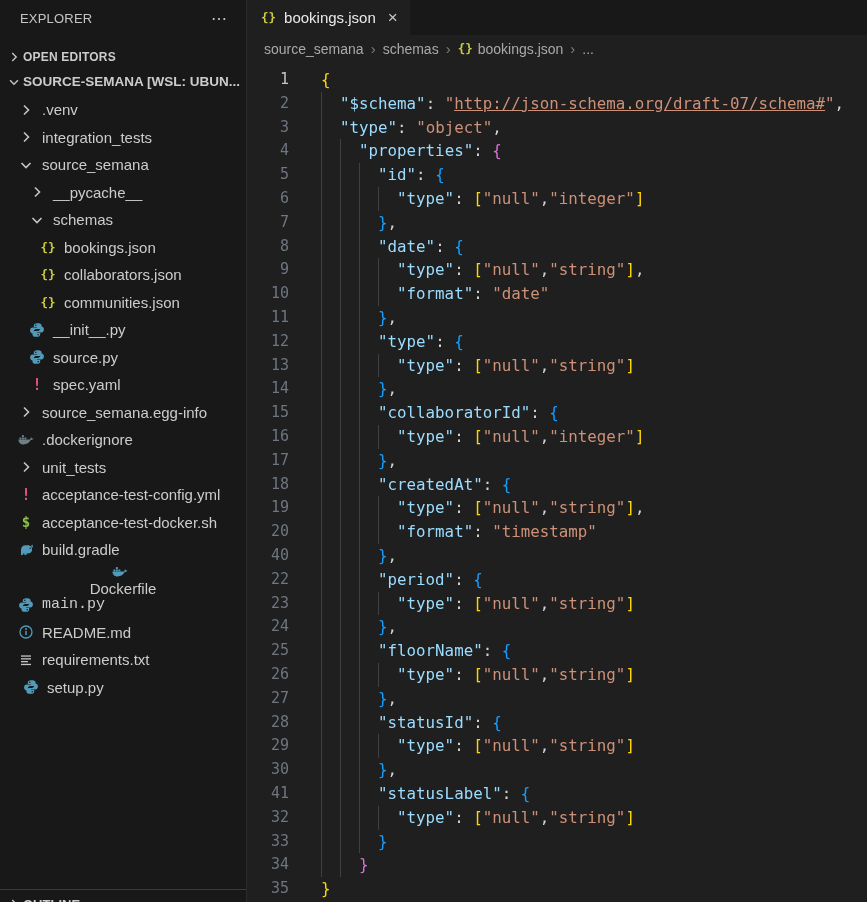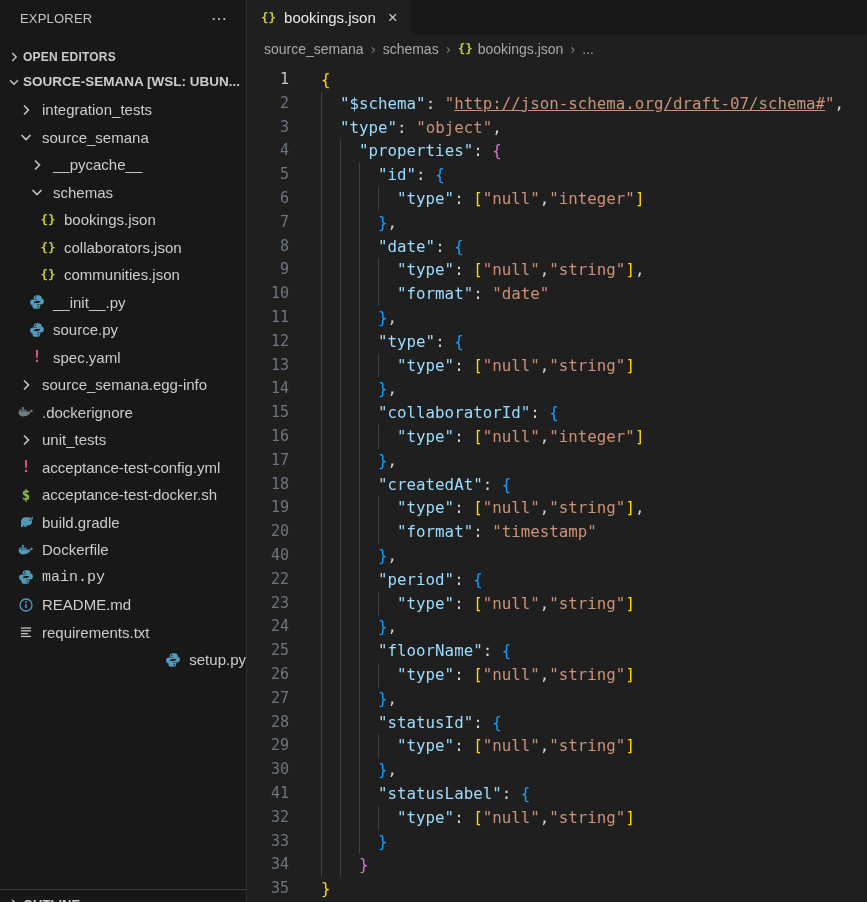--- a/index.html
+++ b/index.html
@@ -71,20 +71,28 @@
       <span>SOURCE-SEMANA [WSL: UBUN...</span>
     </div>
 
     <div class="tree">
         <div class="row" style="padding-left: 16px;">
           <span class="tw">
             <svg width="16" height="16" viewBox="0 0 16 16" fill="none" stroke="#c5c5c5" stroke-width="1.6">
               <path d="M6 3.5l4.5 4.5L6 12.5"></path>
             </svg>
           </span>
+          <span>.venv</span>
+        </div>
+        <div class="row" style="padding-left: 16px;">
+          <span class="tw">
+            <svg width="16" height="16" viewBox="0 0 16 16" fill="none" stroke="#c5c5c5" stroke-width="1.6">
+              <path d="M6 3.5l4.5 4.5L6 12.5"></path>
+            </svg>
+          </span>
           <span>integration_tests</span>
         </div>
         <div class="row" style="padding-left: 16px;">
           <span class="tw">
             <svg width="16" height="16" viewBox="0 0 16 16" fill="none" stroke="#c5c5c5" stroke-width="1.6">
               <path d="M3.5 6l4.5 4.5L12.5 6"></path>
             </svg>
           </span>
           <span>source_semana</span>
         </div>
@@ -195,21 +203,21 @@
         <div class="row" style="padding-left: 16px;">
           <span class="tw">
             <span style="color: rgb(81, 154, 186);">
               <svg width="16" height="16" viewBox="0 0 16 16" fill="currentColor">
                 <path d="M14.5 5.4c.6-.9.5-2.2-.3-3l-.9.9c.4.4.5 1 .2 1.5-.8-1-2.1-1.6-3.6-1.6H7.6C4.9 3.2 3 5.1 3 7.7V13h2.1v-1.6h1.3V13h2.1v-1.6h1.1c2.6 0 4.5-1.5 4.5-3.7 0-.8-.2-1.6-.6-2.3zm-2.3 1.5a.7.7 0 1 1 0-1.4.7.7 0 0 1 0 1.4z"></path>
               </svg>
             </span>
           </span>
           <span>build.gradle</span>
         </div>
-        <div class="row" style="padding-left: 16px;">
+        <div class="row" style=" flex-direction: column;">
           <span class="tw">
             <span style="color: rgb(81, 154, 186);">
               <svg width="16" height="16" viewBox="0 0 16 16" fill="currentColor">
                 <rect x="1.4" y="5.5" width="2" height="1.9"></rect>
                 <rect x="3.9" y="5.5" width="2" height="1.9"></rect>
                 <rect x="6.4" y="5.5" width="2" height="1.9"></rect>
                 <rect x="3.9" y="3.1" width="2" height="1.9"></rect>
                 <path d="M15.6 6.8c-.4-.3-1.1-.4-1.6-.2-.1-.6-.5-1.1-1-1.4-.5.5-.7 1.3-.4 1.9l-.5.3H.5c-.1 2.7 1.7 5 5 5 3.3 0 6-1.6 7.2-4.3.9 0 2-.4 2.4-1.1z"></path>
               </svg>
             </span>
@@ -245,21 +253,21 @@
               <svg width="16" height="16" viewBox="0 0 16 16" fill="currentColor">
                 <rect x="3" y="3.4" width="10" height="1.3"></rect>
                 <rect x="3" y="6.2" width="10" height="1.3"></rect>
                 <rect x="3" y="9" width="7" height="1.3"></rect>
                 <rect x="3" y="11.8" width="10" height="1.3"></rect>
               </svg>
             </span>
           </span>
           <span>requirements.txt</span>
         </div>
-        <div class="row" style="padding-left: 21px; justify-content: flex-end;">
+        <div class="row" style="padding-left: 21px;">
           <span class="tw">
             <span style="color: rgb(81, 154, 186);">
               <svg width="16" height="16" viewBox="0 0 16 16" fill="currentColor">
                 <path d="M7.9 1.3c-1.9 0-3.1.9-3.1 2.3v1.5h3.3v.5H3.6c-1.5 0-2.5 1.1-2.5 2.9s1 2.9 2.5 2.9h1.2V9.6c0-1.4 1.1-2.5 2.5-2.5h3.1c1.2 0 2.2-1 2.2-2.2V3.6c0-1.4-1.3-2.3-2.7-2.3zM6.8 2.5a.75.75 0 1 1 0 1.5.75.75 0 0 1 0-1.5z"></path>
                 <path d="M8.1 14.7c1.9 0 3.1-.9 3.1-2.3v-1.5H7.9v-.5h4.5c1.5 0 2.5-1.1 2.5-2.9s-1-2.9-2.5-2.9h-1.2v1.8c0 1.4-1.1 2.5-2.5 2.5H5.7c-1.2 0-2.2 1-2.2 2.2v1.3c0 1.4 1.3 2.3 2.7 2.3zm1.1-1.2a.75.75 0 1 1 0-1.5.75.75 0 0 1 0 1.5z"></path>
               </svg>
             </span>
           </span>
           <span>setup.py</span>
         </div>

